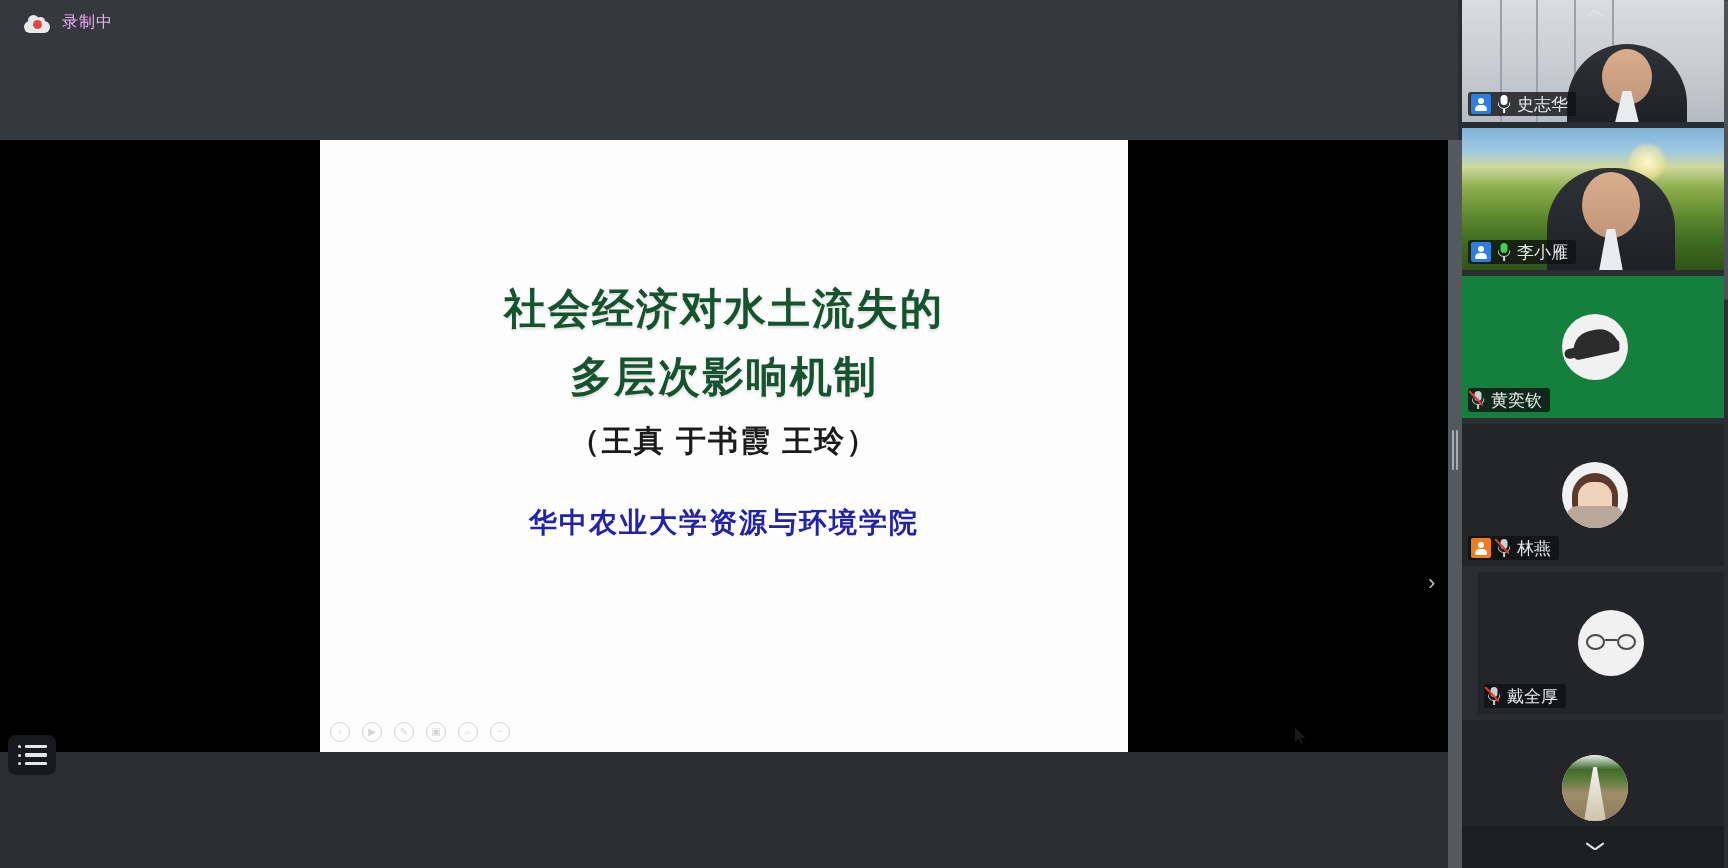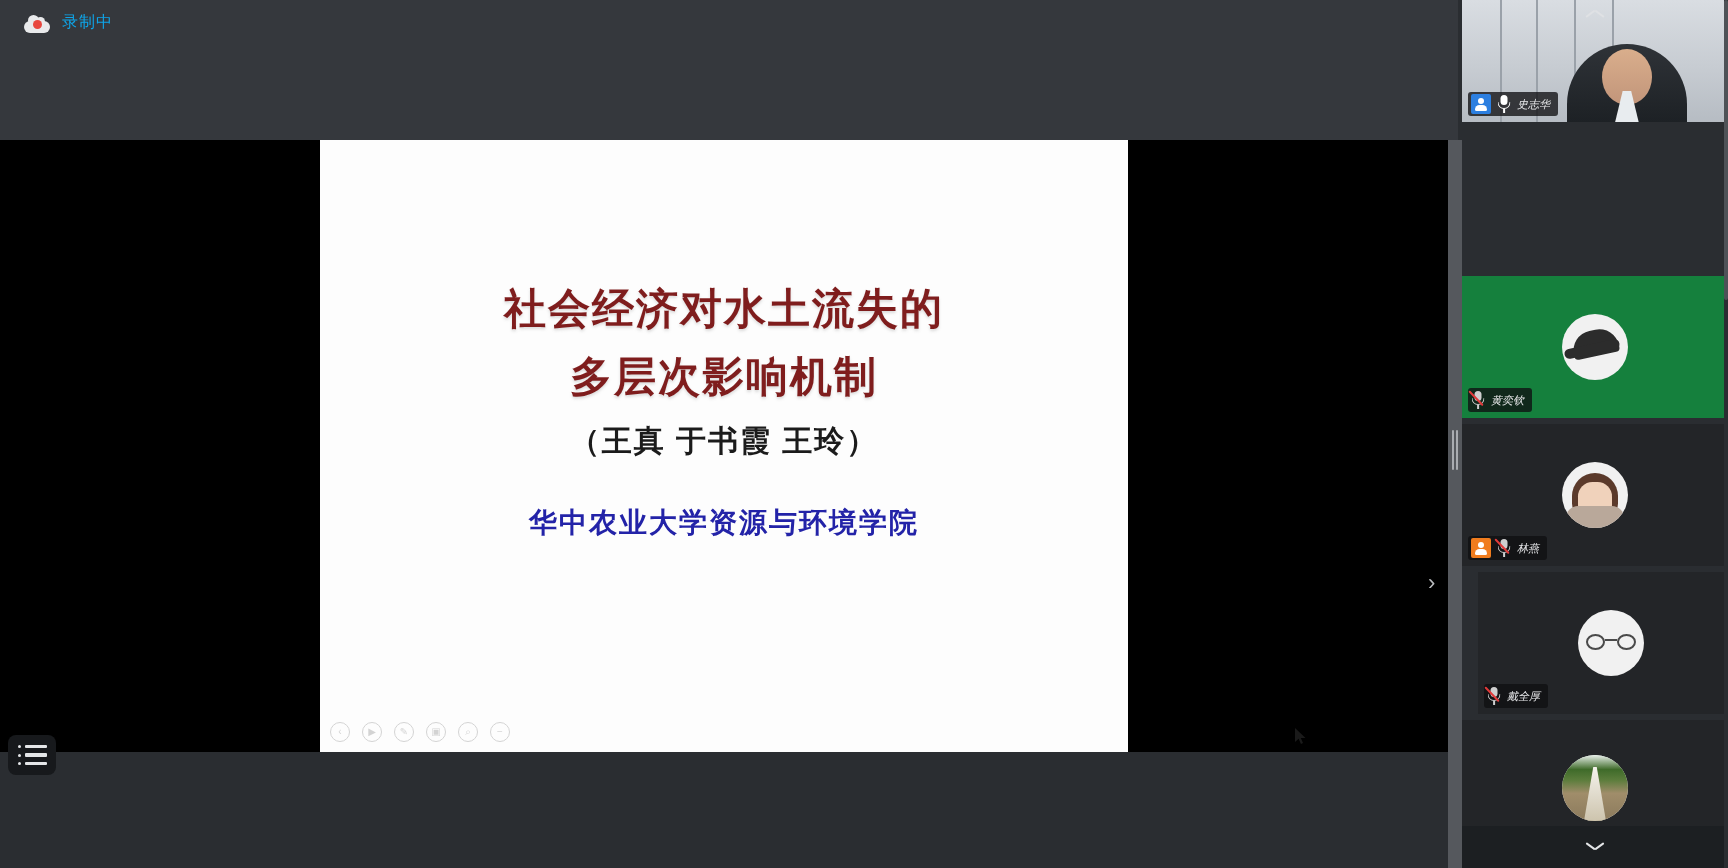--- a/index.html
+++ b/index.html
@@ -29,34 +29,34 @@
     background:#e9eaec; border-radius:50%;
   }
   .rec-cloud .c-bump2 {
     position:absolute; left:12px; top:4px; width:9px; height:9px;
     background:#e9eaec; border-radius:50%;
   }
   .rec-cloud .c-dot {
     position:absolute; left:9px; top:7px; width:9px; height:9px;
     background:#e8473f; border-radius:50%;
   }
-  .rec-label { color:#0ea5e9; font-size:16px; letter-spacing:1px; }
+  .rec-label { color:#f0abfc; font-size:16px; letter-spacing:1px; }
 
   
   .stage {
     position:absolute; left:0; top:140px; width:1448px; height:612px;
     background:#000;
   }
   .slide {
     position:absolute; left:320px; top:0px; width:808px; height:612px;
     background:#fdfdfd;
     display:flex; flex-direction:column; align-items:center;
   }
   .slide-title {
-    color:#7f1d1d; font-weight:bold; font-size:42px; line-height:1.62;
+    color:#14532d; font-weight:bold; font-size:42px; line-height:1.62;
     text-align:center; margin-top:135px; letter-spacing:2px;
     text-shadow:0 2px 3px rgba(120,120,120,0.25);
   }
   .slide-presenter {
     color:#1b1b1b; font-size:30px; font-weight:bold; margin-top:45px;
     letter-spacing:2px;
   }
   .slide-authors {
     color:#1b1b1b; font-size:30px; font-weight:bold; margin-top:10px;
     letter-spacing:2px;
@@ -242,21 +242,21 @@
   .mic.white .cap { background:#fff; }
   .mic.green { color:#d8d8d8; }
   .mic.green .cap { background:#3fcf5c; }
   .mic.muted { color:#cfcfcf; }
   .mic.muted .cap { background:#cfcfcf; }
   .mic .slash {
     position:absolute; left:-2px; top:-1px; width:20px; height:2.2px;
     background:#e03a3a; transform:rotate(46deg); transform-origin:left center;
     border-radius:2px;
   }
-  .nm { color:#e9eaec; font-size:11px; white-space:nowrap;font-style:italic; }
+  .nm { color:#e9eaec; font-size:17px; white-space:nowrap; }
 
   .scroll-down {
     position:absolute; left:0; bottom:0; width:266px; height:42px;
     background:rgba(25,27,30,.62);
     display:flex; align-items:center; justify-content:center;
   }
   .chev-down {
     width:18px; height:10px; position:relative;
   }
   .chev-down::before, .chev-down::after {
@@ -374,20 +374,43 @@
         </span>
         <span class="mic white">
           <i class="cap"></i>
             <i class="arc"></i>
             <i class="stem"></i>
         </span>
         <span class="nm">史志华</span>
       </div>
     </div>
 
+    <div class="tile active" style="top:128px; height:142px;">
+      <div class="bg-grass">
+        <div class="bg-sun"></div>
+      </div>
+      <div class="person-dark" style="width:128px; height:72%; left:56%;">
+        <div class="person-head" style="width:58px;height:66px;top:4%;"></div>
+        <div class="person-shirt"></div>
+      </div>
+      <div class="namebar">
+        <span class="person-badge blue">
+          <span class="pb-glyph">
+              <i class="h"></i>
+              <i class="b"></i>
+            </span>
+        </span>
+        <span class="mic green">
+          <i class="cap"></i>
+            <i class="arc"></i>
+            <i class="stem"></i>
+        </span>
+        <span class="nm">李小雁</span>
+      </div>
+    </div>
 
     <div class="tile" style="top:276px; height:142px; background:#15803d;">
       <div class="avatar-circle">
         <i class="av-hat"></i>
           <i class="av-hat2"></i>
       </div>
       <div class="namebar">
         <span class="mic muted">
           <i class="cap"></i>
             <i class="arc"></i>

